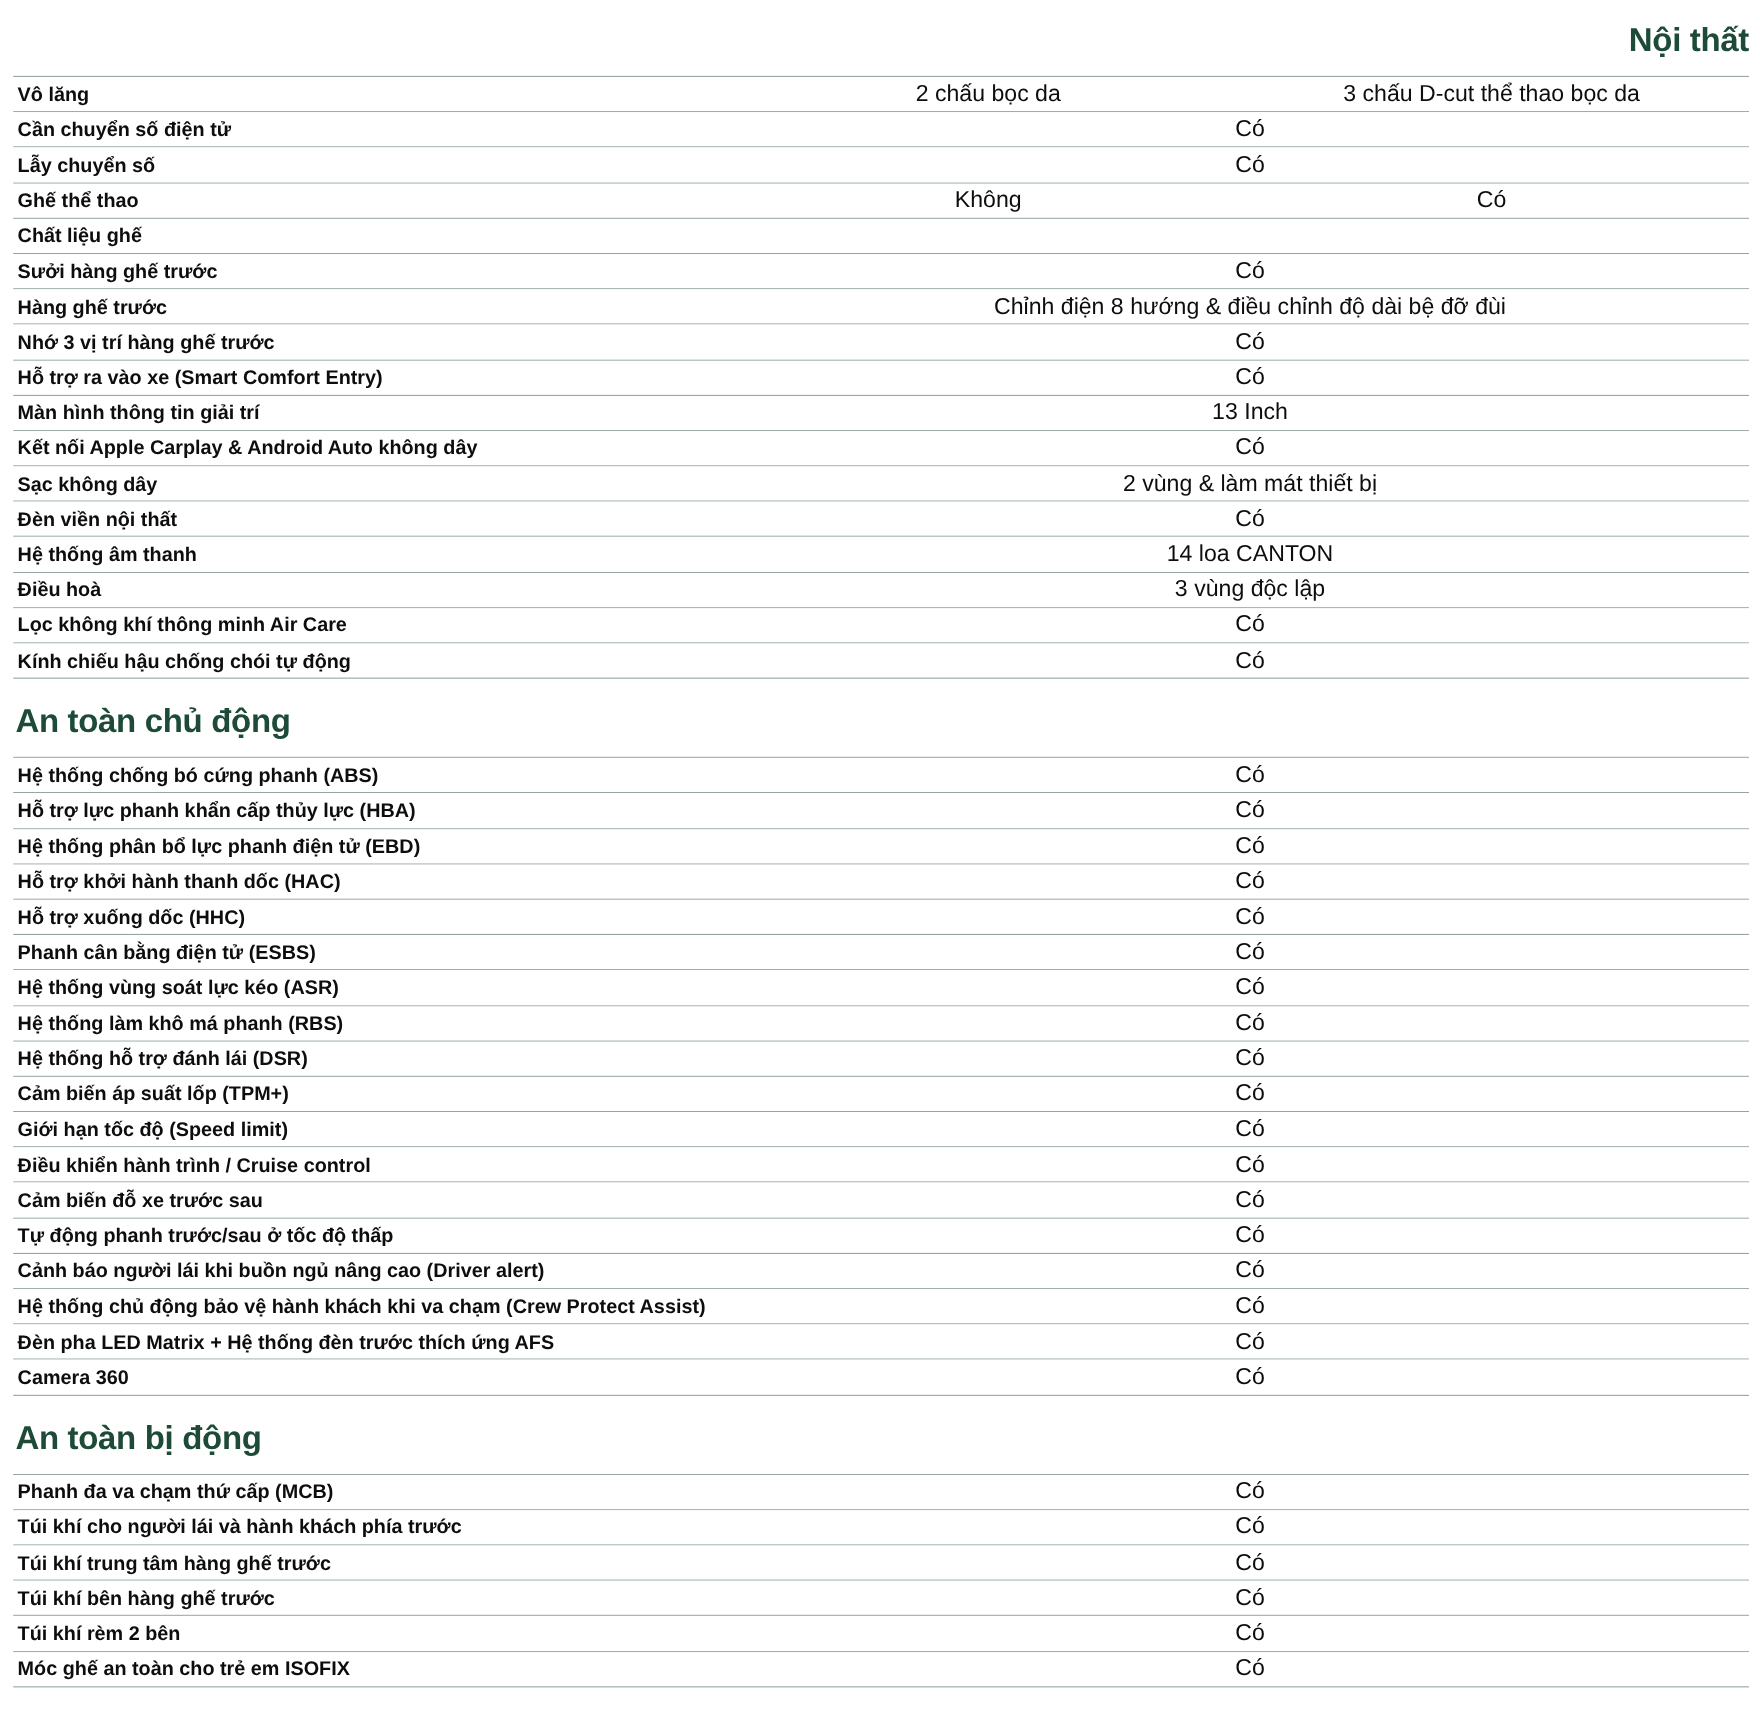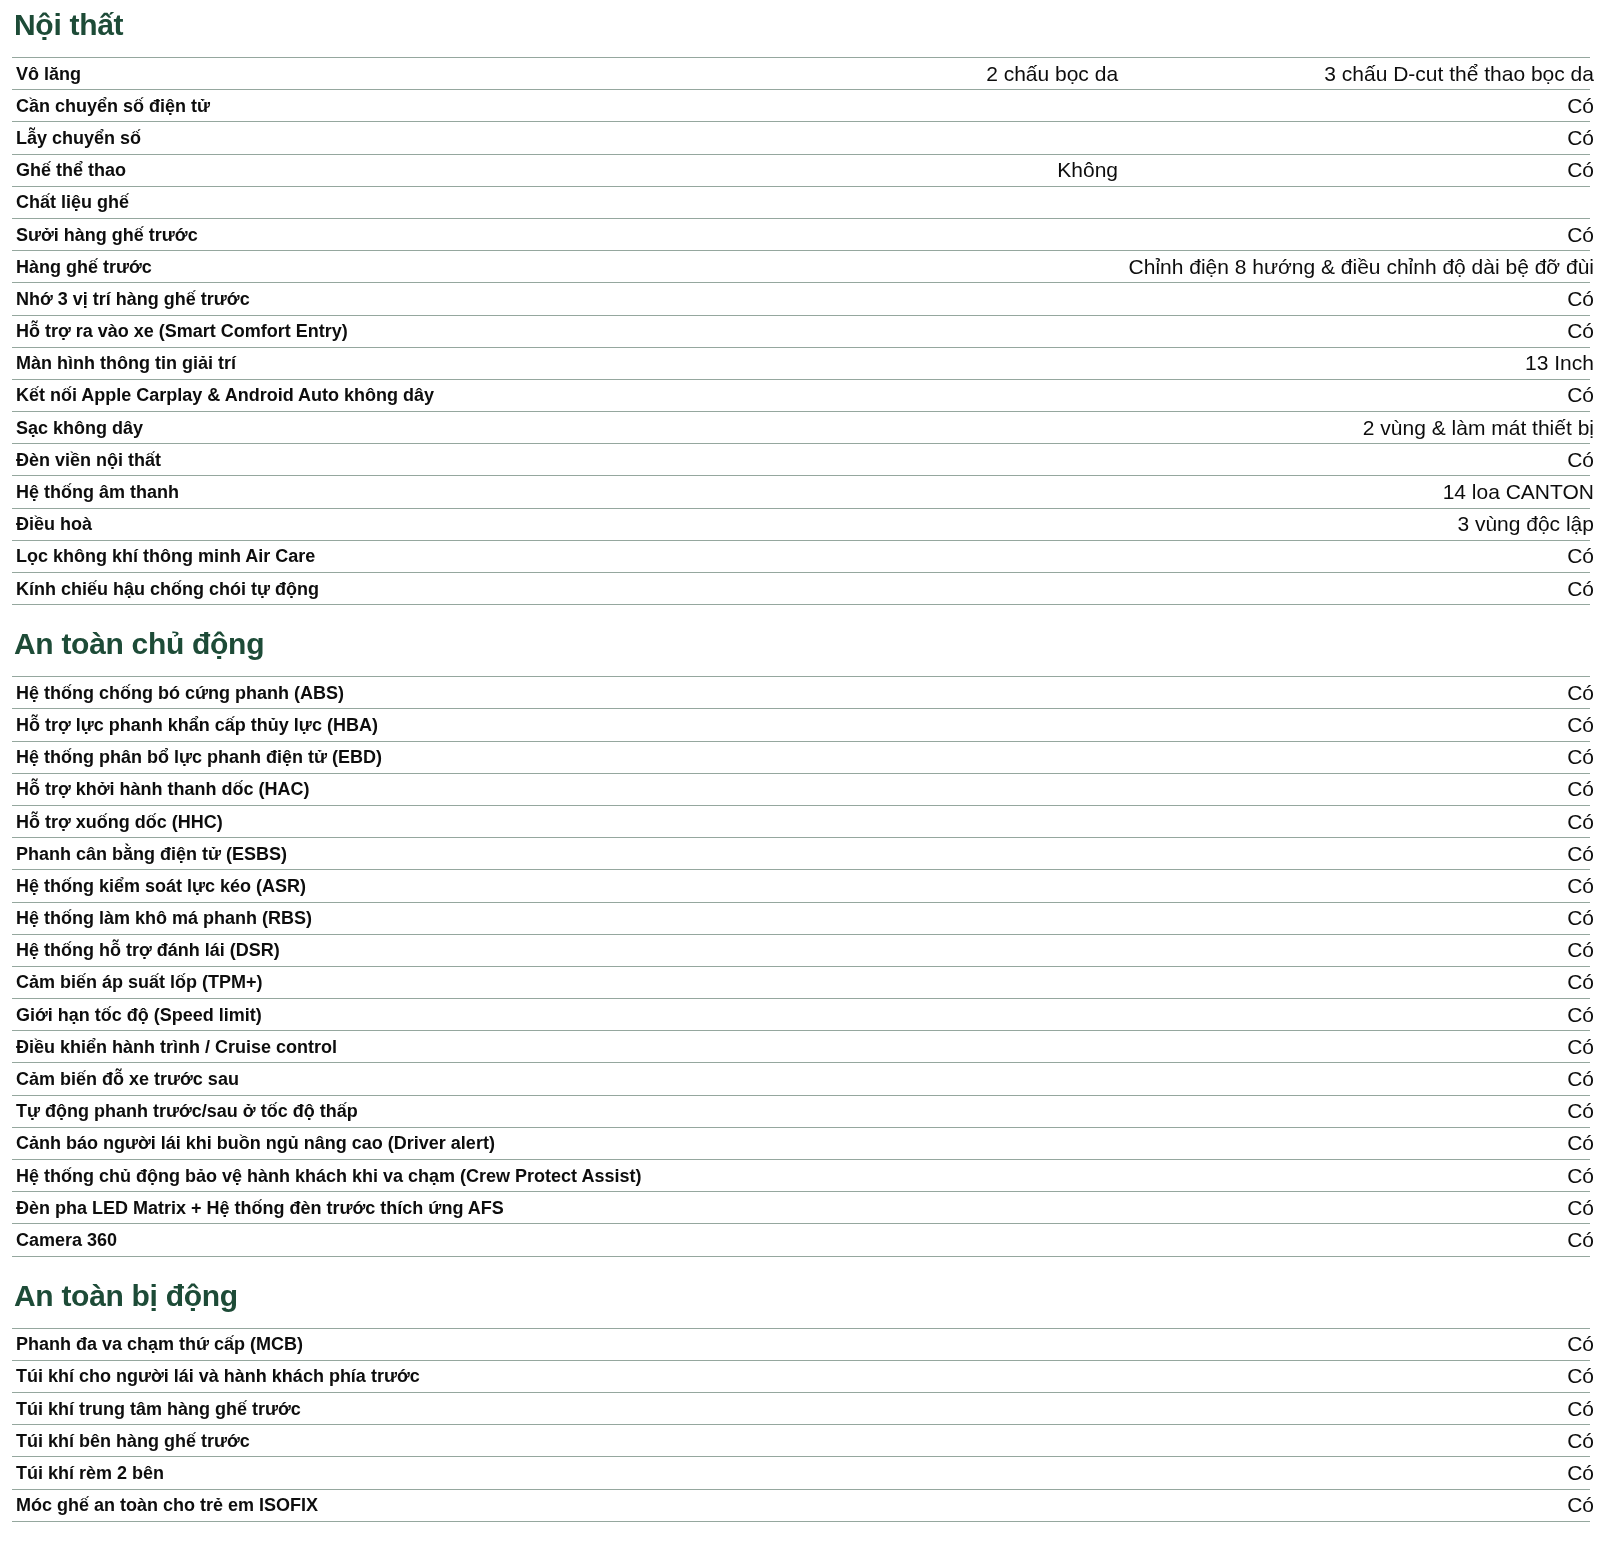--- a/index.html
+++ b/index.html
@@ -15,39 +15,39 @@
     font-family:"Liberation Sans","DejaVu Sans",sans-serif;
     color:var(--text);
   }
   .wrap{ padding:3px 10px 0 12px; }
   .section-title{
     color:var(--green);
     font-size:30px; font-weight:700; line-height:36px;
     letter-spacing:-0.3px;
     margin:21px 0 14px 2px;
   }
-  .section-title:first-child{ margin-top:4px; }
+  .section-title:first-child{ margin-top:16px;text-align:right; }
   .spec-table{ border-top:1.5px solid var(--line); }
   .row{
     display:flex; align-items:center;
     height:32.2px; box-sizing:border-box;
     border-bottom:1.5px solid var(--line);
     background:var(--bg);
   }
   .label{
     flex:0 0 42%;
     font-size:18px; font-weight:700;
     white-space:nowrap; overflow:visible;
     padding-left:4px;
     line-height:30px;
   }
   .cells{ flex:0 0 58%; display:flex; }
   .cell{
     font-size:21px; font-weight:400;
-    text-align:right; white-space:nowrap;
+    text-align:center; white-space:nowrap;
     line-height:30px;
   }
   .cell.full{ width:100%; }
   .cell.half1{ width:48%; }
   .cell.half2{ width:52%; }
 </style>
 </head>
 <body>
 
 <div class="wrap" id="root">
@@ -187,21 +187,21 @@
           <div class="cell full">Có</div>
         </div>
       </div>
       <div class="row">
         <div class="label">Phanh cân bằng điện tử (ESBS)</div>
         <div class="cells">
           <div class="cell full">Có</div>
         </div>
       </div>
       <div class="row">
-        <div class="label">Hệ thống kiểm soát lực kéo (ASR)</div>
+        <div class="label">Hệ thống vùng soát lực kéo (ASR)</div>
         <div class="cells">
           <div class="cell full">Có</div>
         </div>
       </div>
       <div class="row">
         <div class="label">Hệ thống làm khô má phanh (RBS)</div>
         <div class="cells">
           <div class="cell full">Có</div>
         </div>
       </div>

